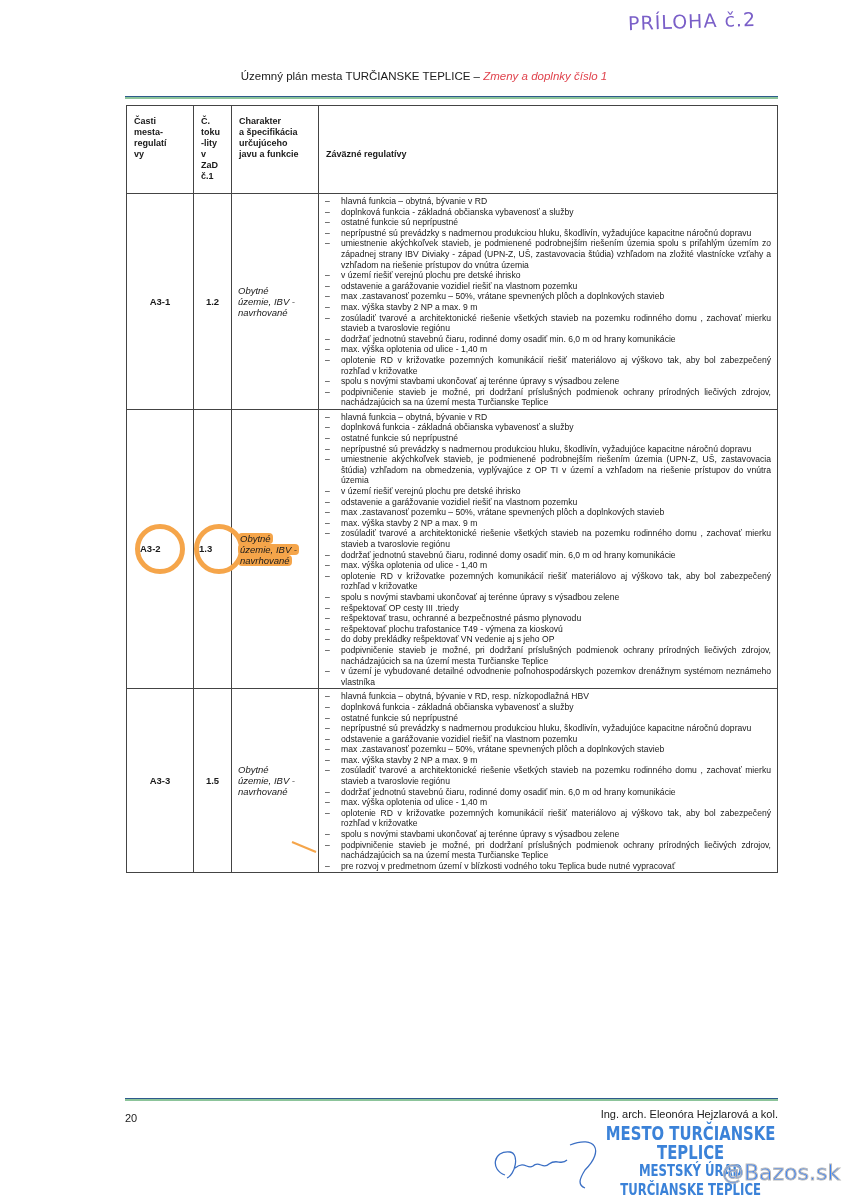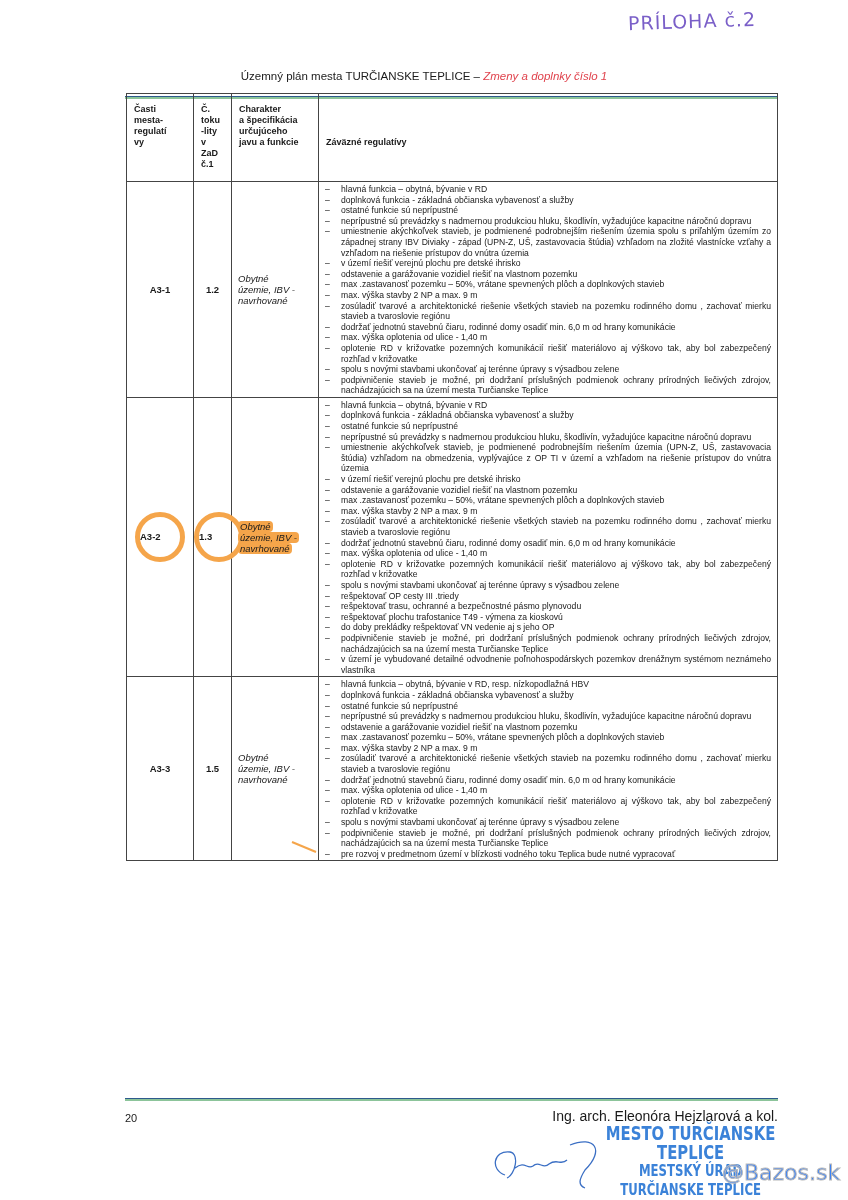--- a/index.html
+++ b/index.html
@@ -4,36 +4,36 @@
 <style>
   html, body { margin:0; padding:0; }
   body { width:848px; height:1200px; background:#fff; position:relative; overflow:hidden;
          font-family:"Liberation Sans", sans-serif; color:#1a1a1a; }
   .handnote { position:absolute; left:628px; top:10px; font-family:"DejaVu Sans", sans-serif;
               font-size:19px; color:#7a5fc8; letter-spacing:1px; transform:rotate(-2deg); }
   .doc-header { position:absolute; left:0; width:848px; top:70px; text-align:center; font-size:11.5px; }
   .doc-header .sub { color:#e0434d; font-style:italic; }
   .rule { position:absolute; left:125px; width:653px; height:3px;
           background:linear-gradient(#2e5a8c 0 50%, #8cc49a 50% 100%); }
-  table.reg { position:absolute; left:126px; top:93px; width:652px; border-collapse:collapse;
+  table.reg { position:absolute; left:126px; top:105px; width:652px; border-collapse:collapse;
               table-layout:fixed; font-size:8.6px; }
   table.reg td, table.reg th { border:1px solid #444; vertical-align:middle; padding:0; }
   table.reg th { font-weight:bold; text-align:left; vertical-align:top; padding:10px 5px 0 7px;
                  line-height:11px; font-size:9px; }
   table.reg th.main { vertical-align:middle; }
   td.code, td.num { text-align:center; font-weight:bold; font-size:9.5px; }
   td.char { font-style:italic; padding-left:6px !important; line-height:11px; font-size:9.5px; }
   ul.rules { list-style:none; margin:0; padding:2px 6px 1px 6px; }
   ul.rules li { position:relative; padding-left:16px; line-height:10.6px; text-align:justify; }
   ul.rules li::before { content:"–"; position:absolute; left:0; }
   .hl-circle { display:inline-block; width:40px; height:40px; border:5px solid #f5a54a;
                border-radius:50%; line-height:40px; text-align:left; }
   .hl-text span { background:#f5a54a; border-radius:4px; padding:0 2px; }
   .footer-num { position:absolute; left:125px; top:1112px; font-size:11px; }
-  .footer-author { position:absolute; right:70px; top:1108px; font-size:14px; }
+  .footer-author { position:absolute; right:70px; top:1108px; font-size:11px; }
   .stamp { position:absolute; left:590px; top:1124px; color:#3b82d8; text-align:center;
            font-family:"DejaVu Sans", sans-serif; font-weight:bold; transform:scaleX(0.78);
            transform-origin:left top; line-height:19px; }
   .stamp .l1 { font-size:19px; }
   .stamp .l2, .stamp .l3 { font-size:15px; }
   .signature { position:absolute; left:485px; top:1130px; }
   .watermark { position:absolute; left:722px; top:1160px; font-size:22px; color:#3b82f6;
                -webkit-text-stroke:1px #bbb; font-family:"DejaVu Sans", sans-serif; }
   .scribble { position:absolute; }
 </style>

